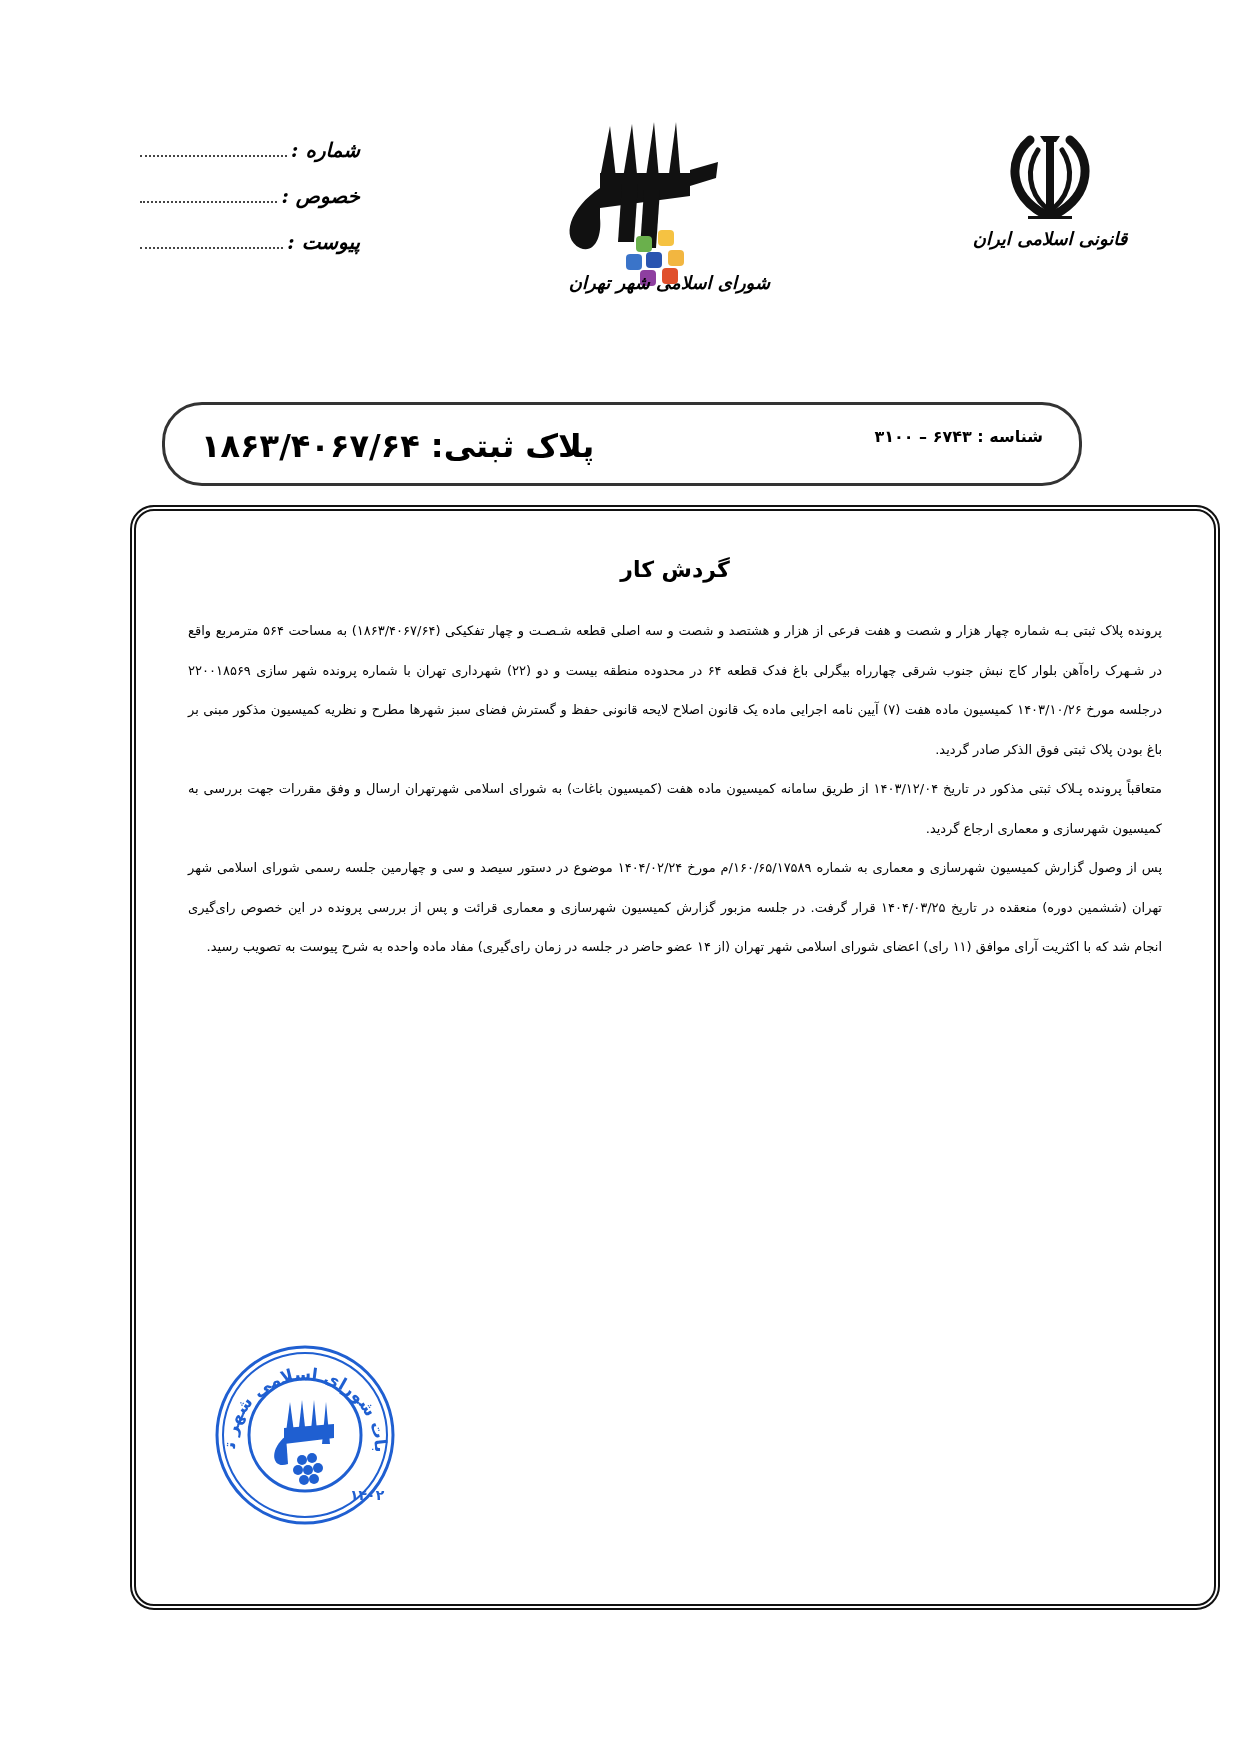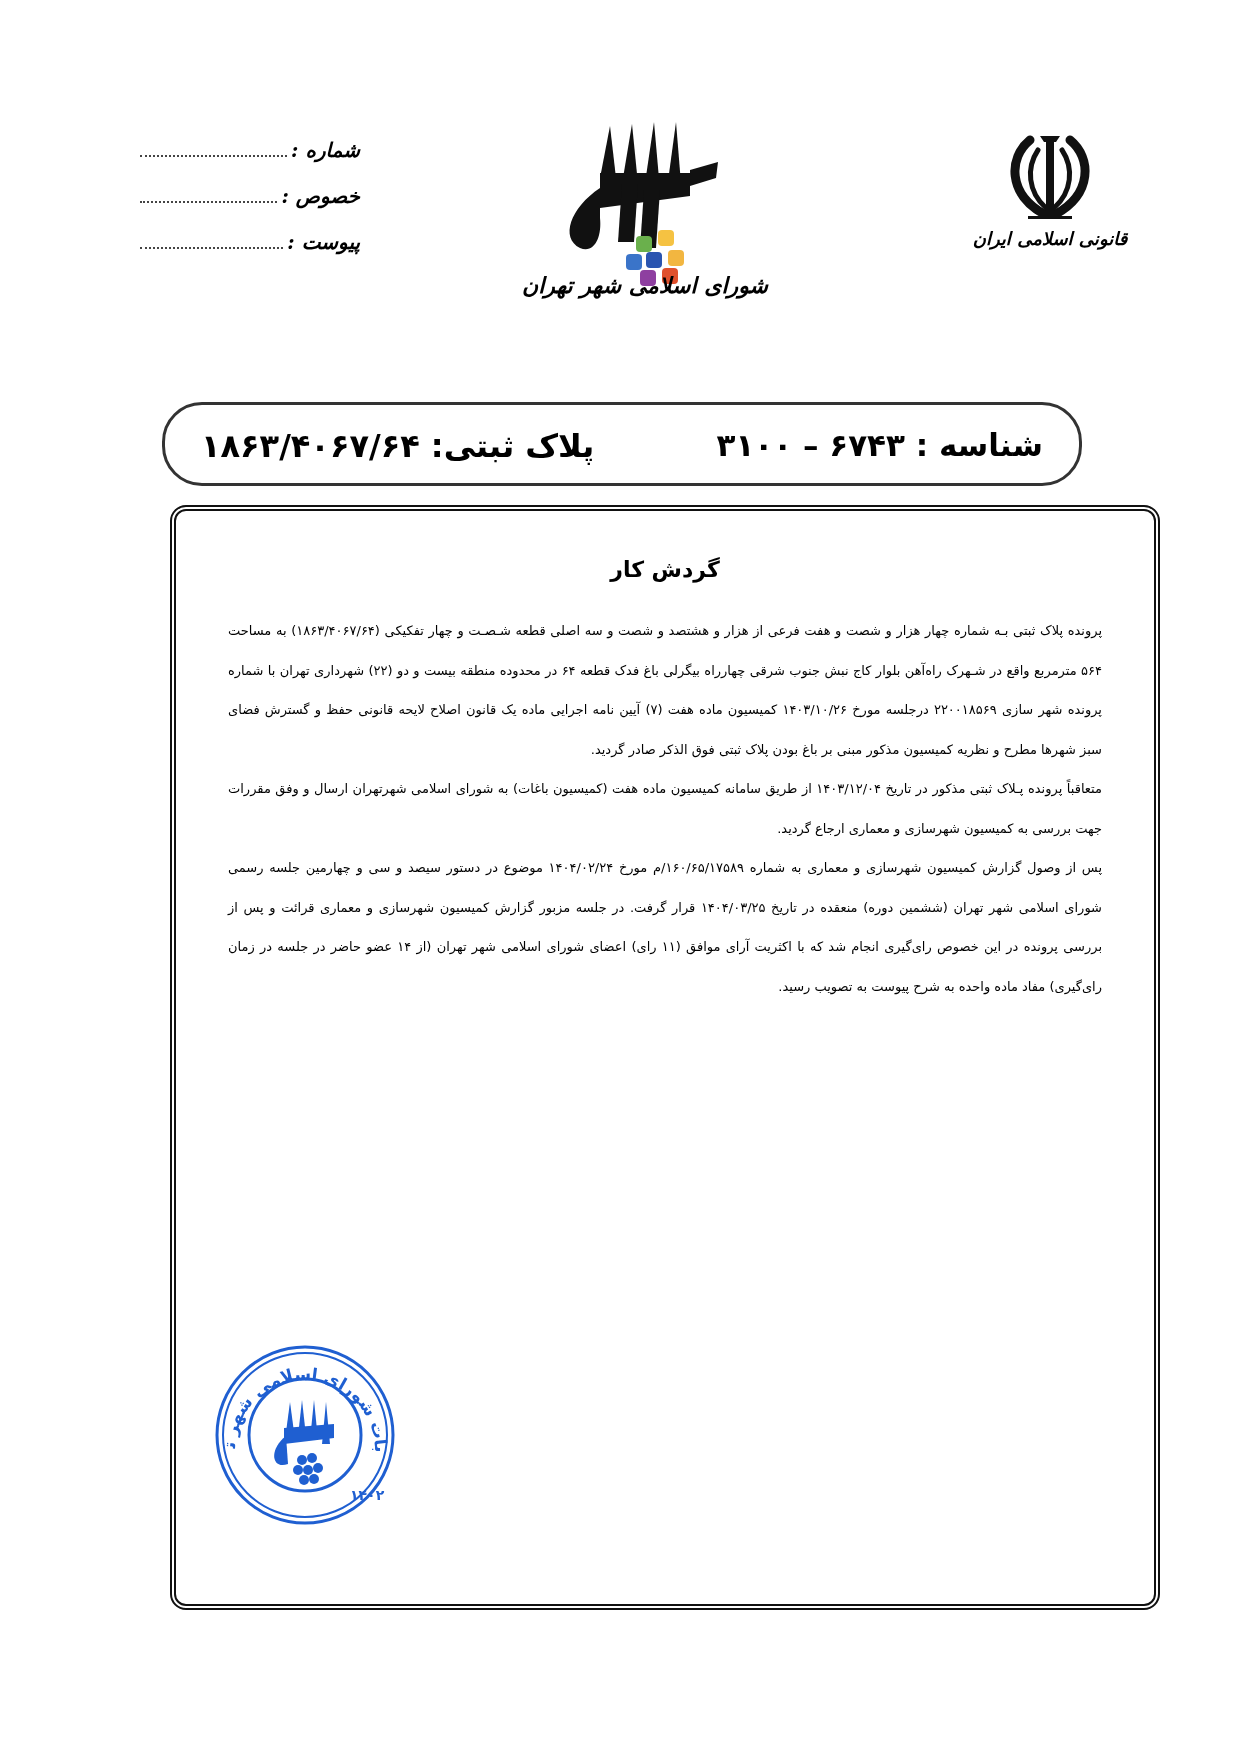--- a/index.html
+++ b/index.html
@@ -10,37 +10,37 @@
     .abs { position: absolute; }
 
     
     .form-fields { left: 140px; top: 138px; width: 220px; }
     .form-row { display: flex; direction: rtl; align-items: baseline; height: 46px; }
     .form-label { font-family: "DejaVu Serif", serif; font-style: italic; font-weight: bold; font-size: 20px; white-space: nowrap; }
     .form-dots { flex: 1; border-bottom: 2px dotted #444; margin-right: 4px; height: 10px; }
 
     
     .council-logo { left: 540px; top: 118px; width: 210px; height: 200px; }
-    .council-caption { left: 520px; top: 272px; width: 250px; text-align: center; direction: rtl;
-      font-family: "DejaVu Serif", serif; font-style: italic; font-size: 22px; font-weight: bold; }
+    .council-caption { left: 520px; top: 272px; width: 250px; text-align: right; direction: rtl;
+      font-family: "DejaVu Serif", serif; font-style: italic; font-size: 18px; font-weight: bold; }
 
     
     .iran-emblem { left: 1000px; top: 128px; width: 100px; height: 96px; }
     .iran-caption { left: 960px; top: 228px; width: 180px; text-align: center; direction: rtl;
       font-family: "DejaVu Serif", serif; font-style: italic; font-size: 18px; font-weight: bold; }
 
     
     .id-box { left: 162px; top: 402px; width: 920px; height: 84px;
       border: 3px solid #333; border-radius: 40px; box-sizing: border-box; }
-    .id-right { right: 36px; top: 22px; direction: rtl; font-weight: bold; font-size: 31px; white-space: nowrap; }
+    .id-right { right: 36px; top: 22px; direction: rtl; font-weight: bold; font-size: 16px; white-space: nowrap; }
     .id-left { left: 36px; top: 22px; direction: rtl; font-weight: bold; font-size: 32px; white-space: nowrap; }
 
     
-    .main-frame { left: 130px; top: 505px; width: 990px; height: 1105px;
-      border: 6px double #111; border-radius: 16px; box-sizing: border-box; margin-left: 40px; }
+    .main-frame { left: 130px; top: 505px; width: 1090px; height: 1105px;
+      border: 6px double #111; border-radius: 24px; box-sizing: border-box; }
     .main-title { left: 0; width: 100%; top: 46px; text-align: center; direction: rtl;
       font-weight: bold; font-size: 22px; }
     .body-text { left: 52px; right: 52px; top: 100px; direction: rtl; text-align: justify;
       text-align-last: right; font-family: "DejaVu Sans", sans-serif; font-size: 13px; line-height: 39.5px; }
     .body-text p { margin: 0; }
 
     
     .stamp { left: 210px; top: 1340px; width: 190px; height: 190px; }
   </style>
 </head>

